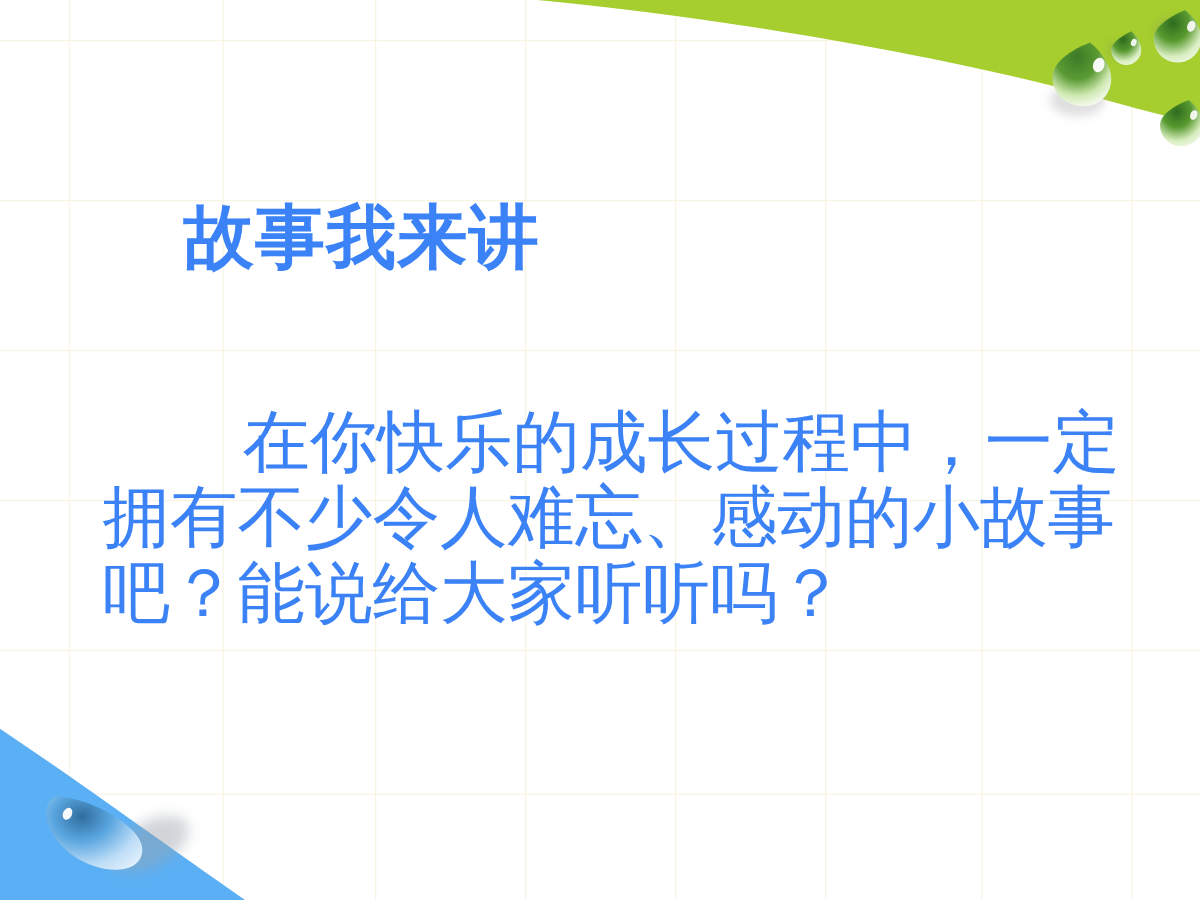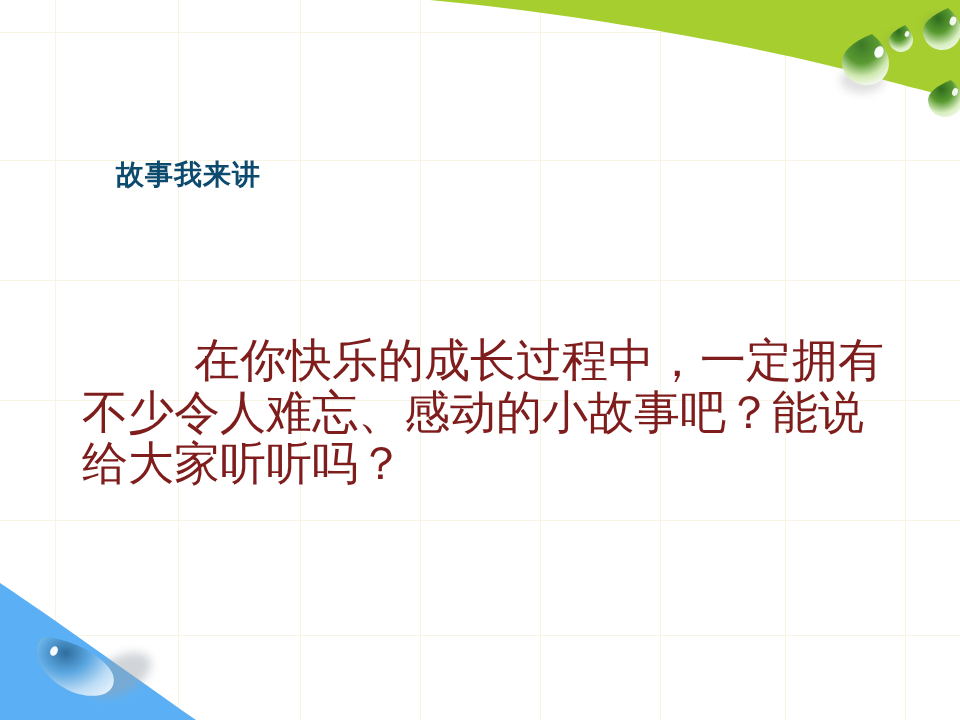--- a/index.html
+++ b/index.html
@@ -46,40 +46,40 @@
     left: 0;
     bottom: 0;
     width: 230px;
     height: 145px;
     z-index: 2;
   }
 
   
   .title {
     position: absolute;
-    left: 116px;
+    left: 147px;
     top: 160px;
     z-index: 5;
-    color: #0c4a6e;
+    color: #3b82f6;
     font-family: "Liberation Sans", sans-serif;
     font-weight: bold;
-    font-size: 28px;
+    font-size: 56px;
     line-height: 1.08;
     letter-spacing: 1px;
     white-space: nowrap;
   }
   .body-text {
     position: absolute;
     left: 82px;
-    top: 335px;
+    top: 324px;
     width: 820px;
     z-index: 5;
-    color: #7f1d1d;
+    color: #3b82f6;
     font-family: "Liberation Serif", "DejaVu Serif", serif;
-    font-size: 46px;
+    font-size: 54px;
     line-height: 1.12;
     letter-spacing: 0px;
     text-indent: 112px;
   }
 </style>
 </head>
 <body>
 
 <div class="slide">
 

